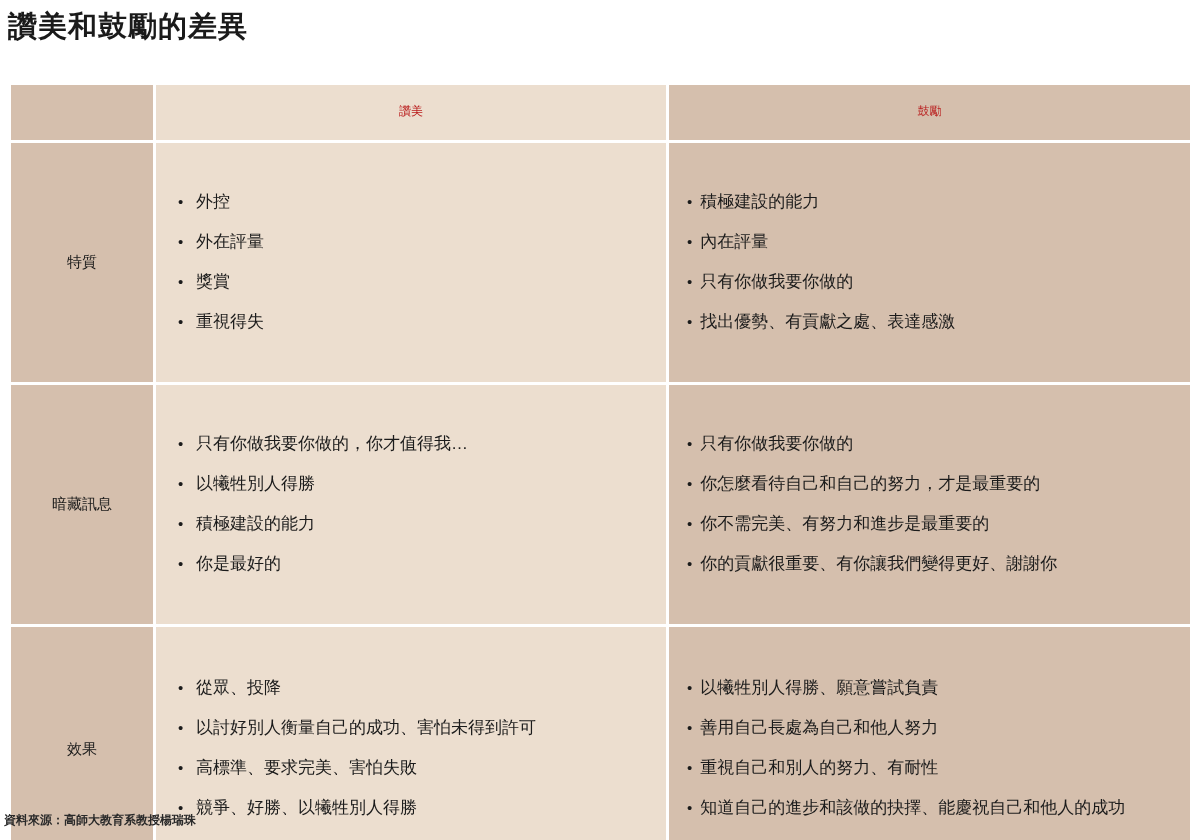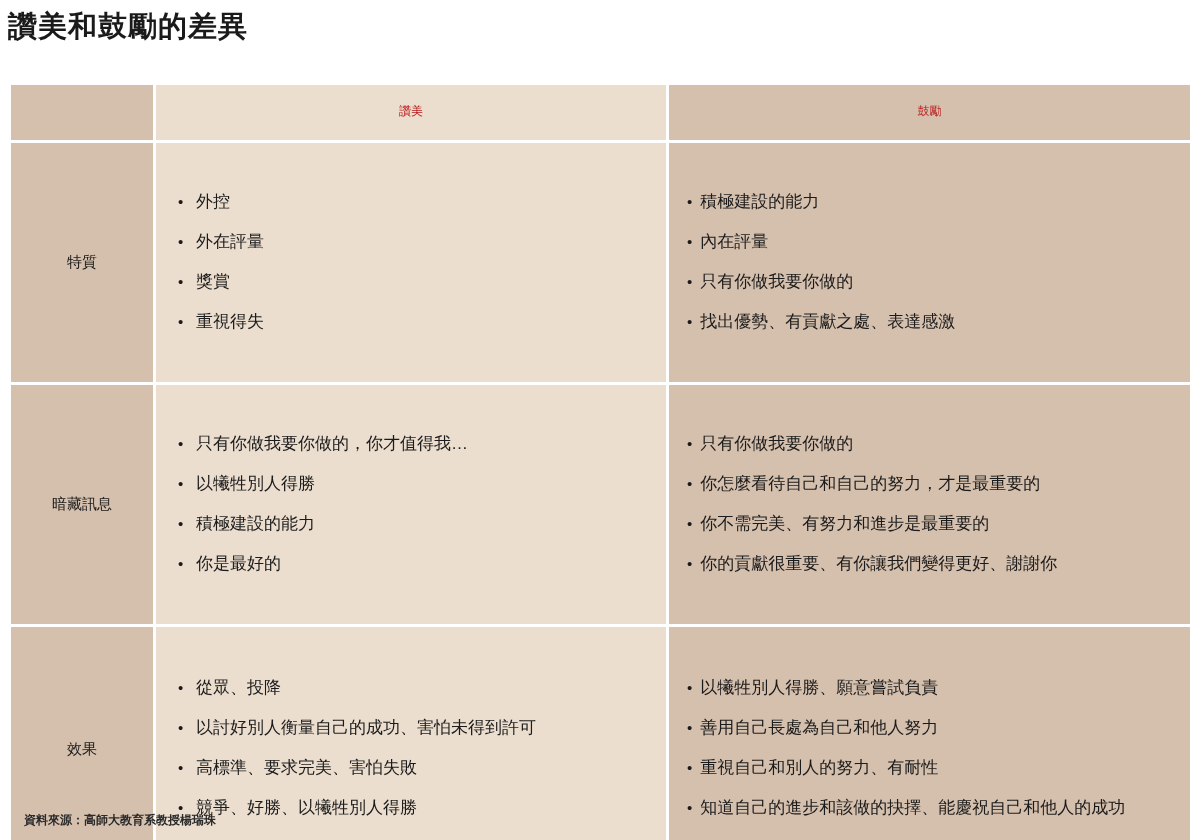--- a/index.html
+++ b/index.html
@@ -131,21 +131,21 @@
     position: static;
     margin-right: 8px;
   }
 
   
   .cell-praise { padding-top: 12px !important; }
   .cell-encourage { padding-top: 12px !important; }
 
   .source-note {
     position: absolute;
-    left: 24px;
+    left: 4px;
     top: 812px;
     font-size: 12px;
     font-weight: bold;
     color: #2a2a2a;
     line-height: 16px;
     white-space: nowrap;
   }
 </style>
 </head>
 <body>

